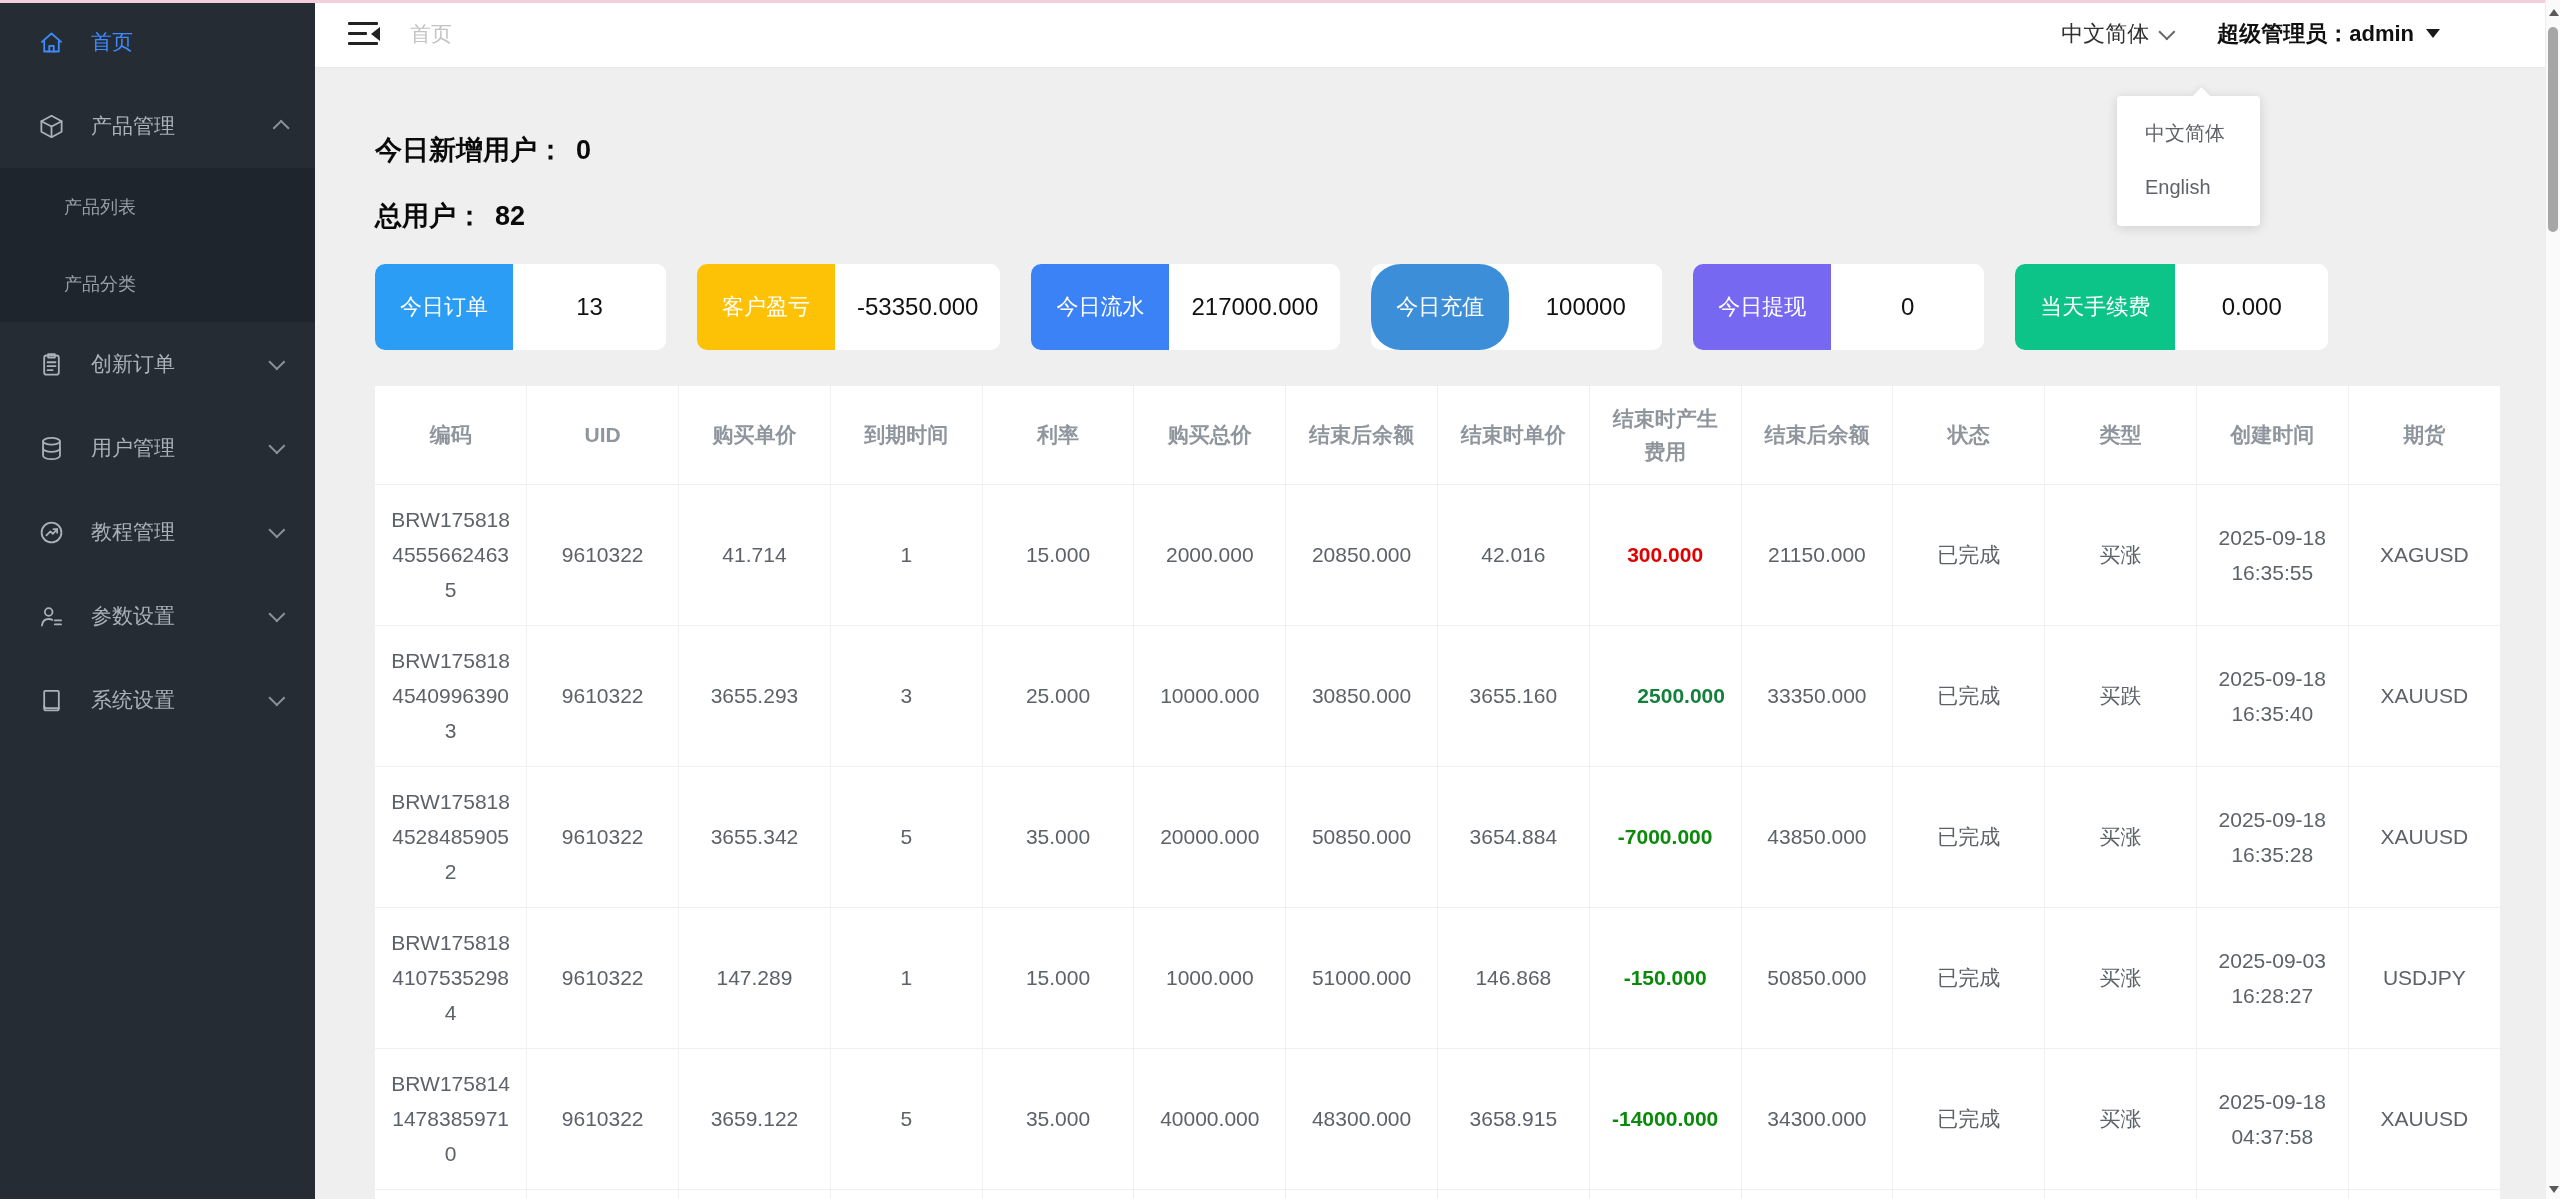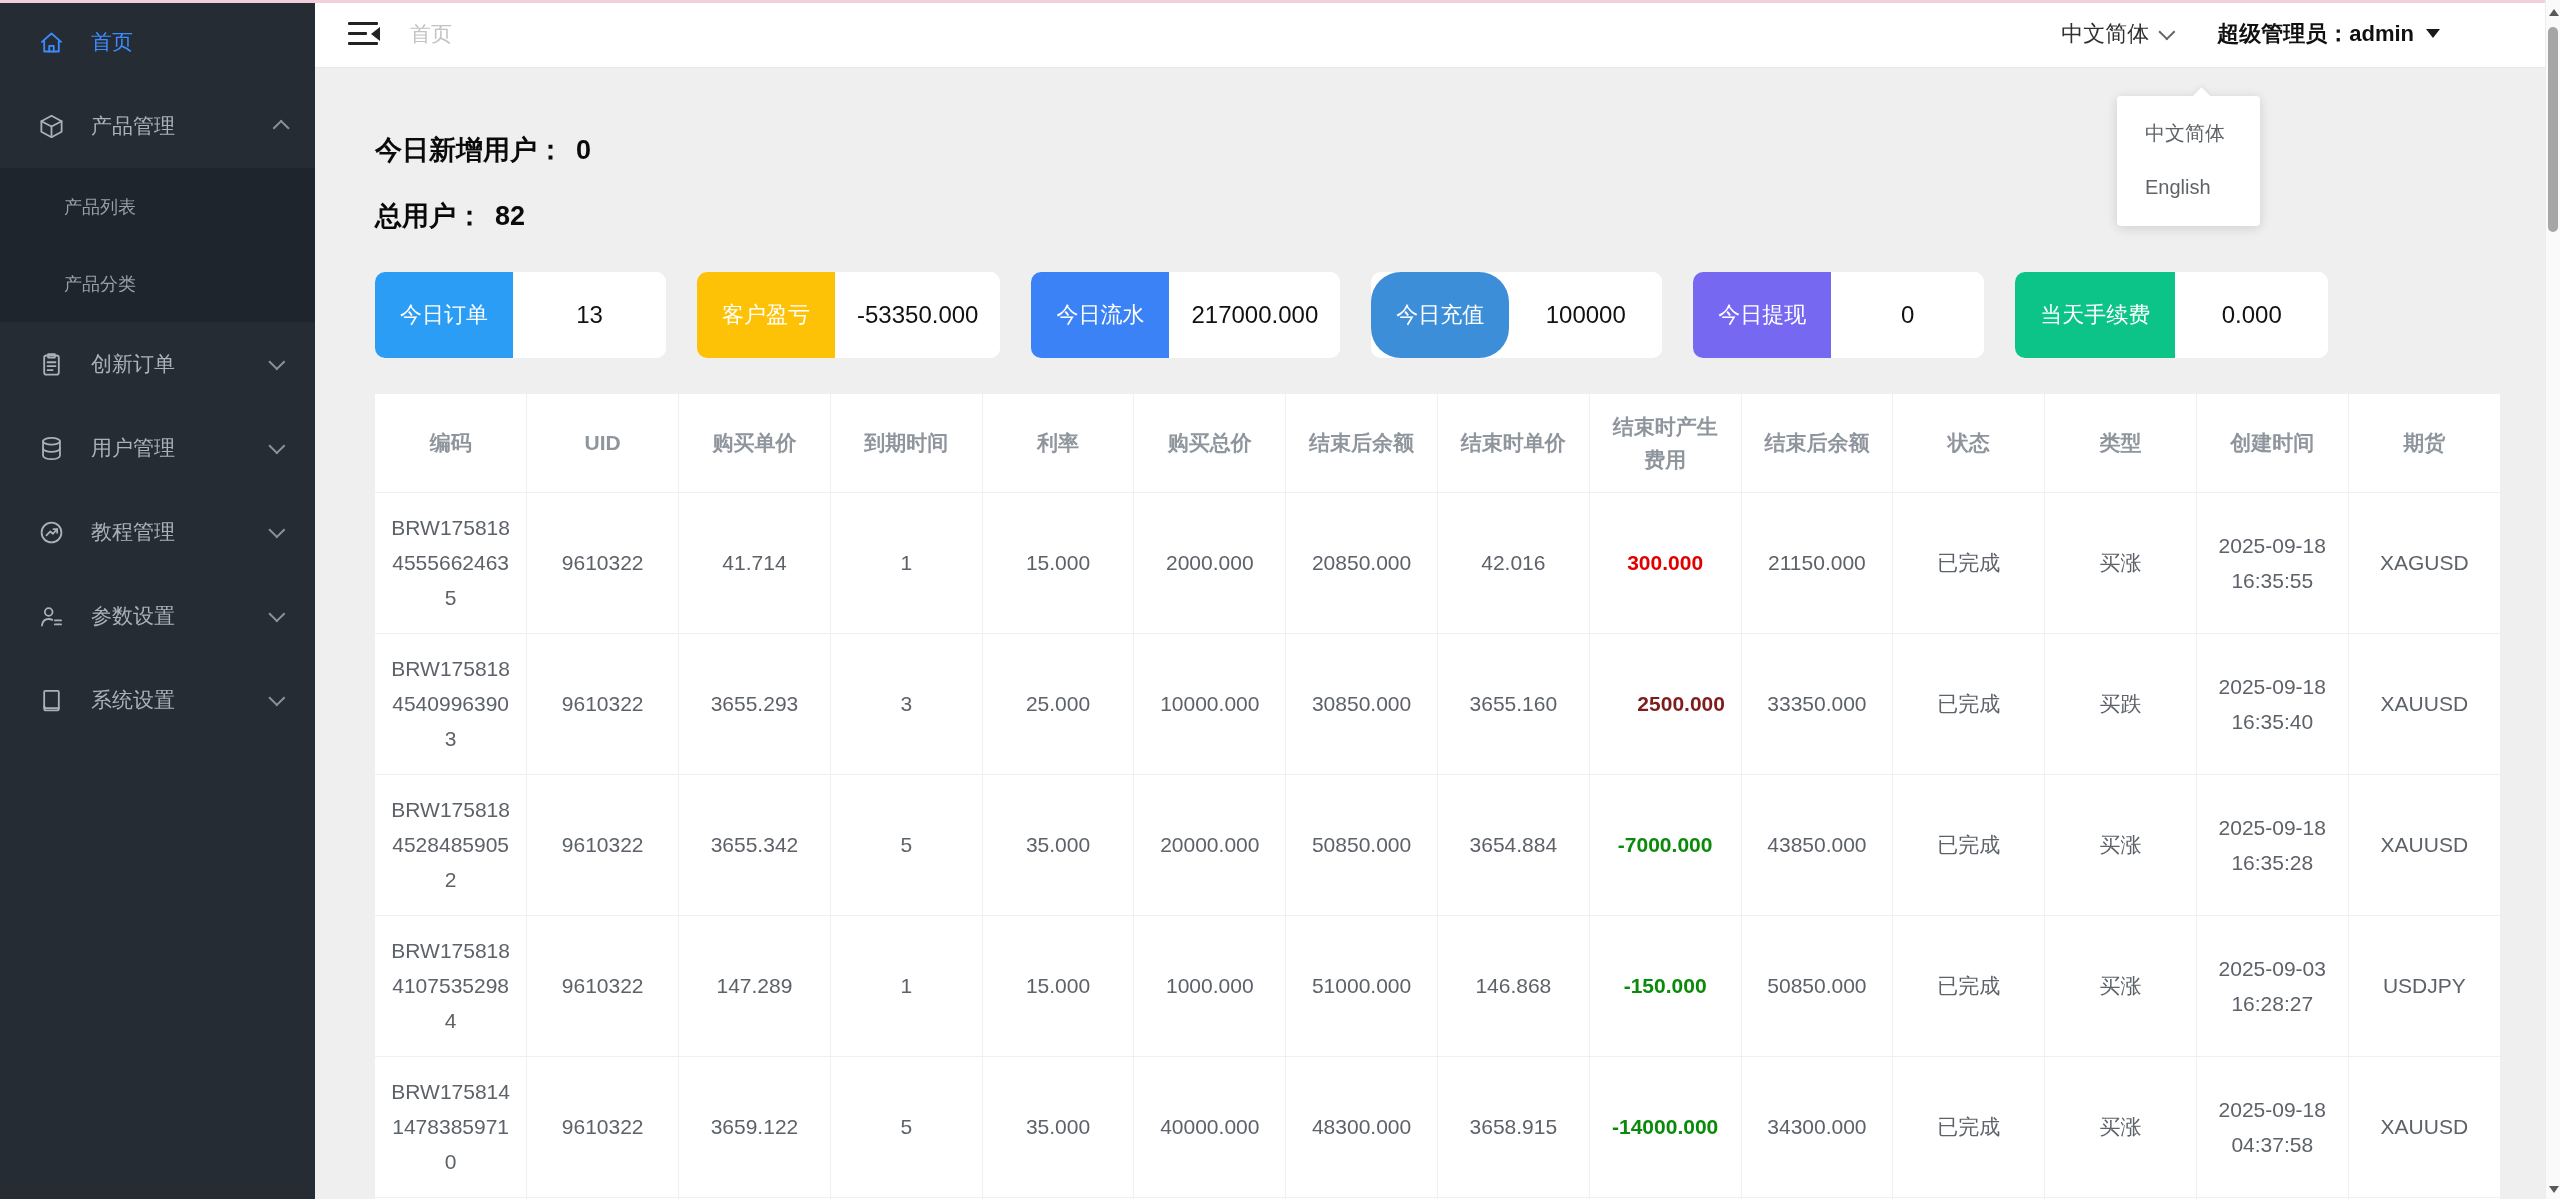--- a/index.html
+++ b/index.html
@@ -59,21 +59,21 @@
     box-shadow:-2px -2px 5px rgba(0,0,0,.05); }
   .lang-item { height:54px; display:flex; align-items:center;
     padding-left:28px; font-size:20px; color:#5f6368; cursor:pointer; }
 
   
   .content { margin-left:315px; padding:62px 60px 0 60px; }
   .stats-line { font-size:27px; font-weight:700; color:#0a0a0a;
     display:flex; gap:26px; line-height:40px;flex-direction:column; }
   .stat .v { margin-left:12px; }
 
-  .cards-row { margin-top:36px; display:flex; gap:31px; }
+  .cards-row { margin-top:28px; display:flex; gap:31px; }
   .stat-card { display:flex; height:86px; border-radius:10px; overflow:hidden;
     background:#fff; flex:none; }
   .stat-card .cl { display:flex; align-items:center; padding:0 25px;
     color:#fff; font-size:22px; white-space:nowrap; }
   .stat-card .cv { display:flex; align-items:center; justify-content:center;
     min-width:153px; padding:0 22px; font-size:24px; color:#111; background:#fff; }
 
   .table-wrap { margin-top:36px; background:#fff; }
   table { width:100%; border-collapse:collapse; table-layout:fixed; }
   th { height:98px; font-size:21px; font-weight:bold; color:#8f959d;
@@ -287,21 +287,21 @@
           </tr>
           <tr>
             <td>BRW17581845409963903</td>
             <td>9610322</td>
             <td>3655.293</td>
             <td>3</td>
             <td>25.000</td>
             <td>10000.000</td>
             <td>30850.000</td>
             <td>3655.160</td>
-            <td class="fee" style="color: #7f1d1d; padding-left: 45px;">2500.000</td>
+            <td class="fee" style="color: #15803d; padding-left: 45px;">2500.000</td>
             <td>33350.000</td>
             <td>已完成</td>
             <td>买跌</td>
             <td>2025-09-18 16:35:40</td>
             <td>XAUUSD</td>
           </tr>
           <tr>
             <td>BRW17581845284859052</td>
             <td>9610322</td>
             <td>3655.342</td>

